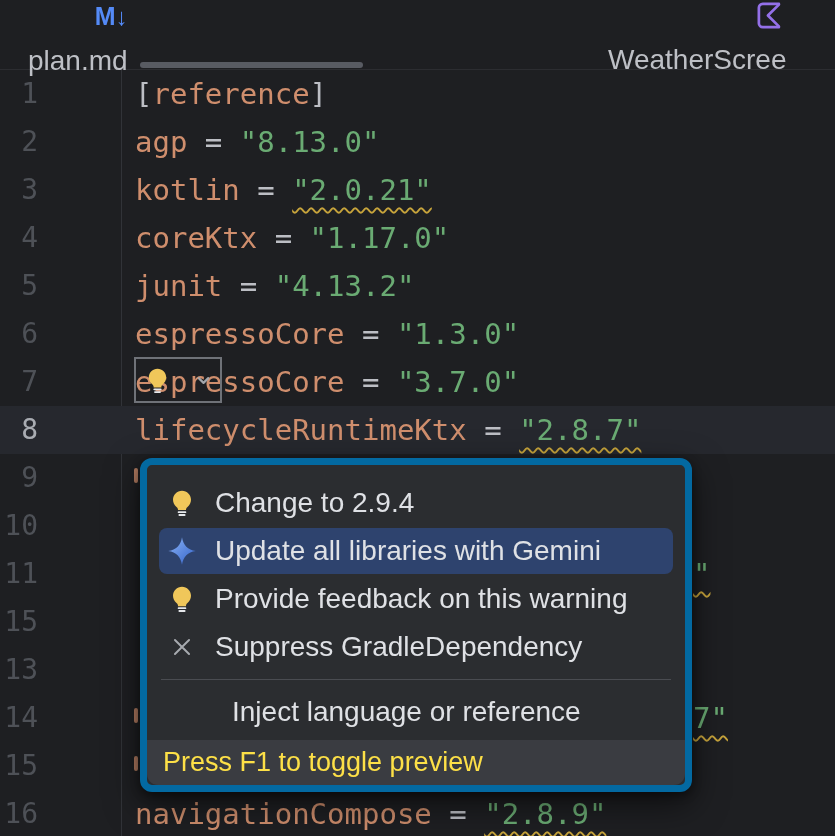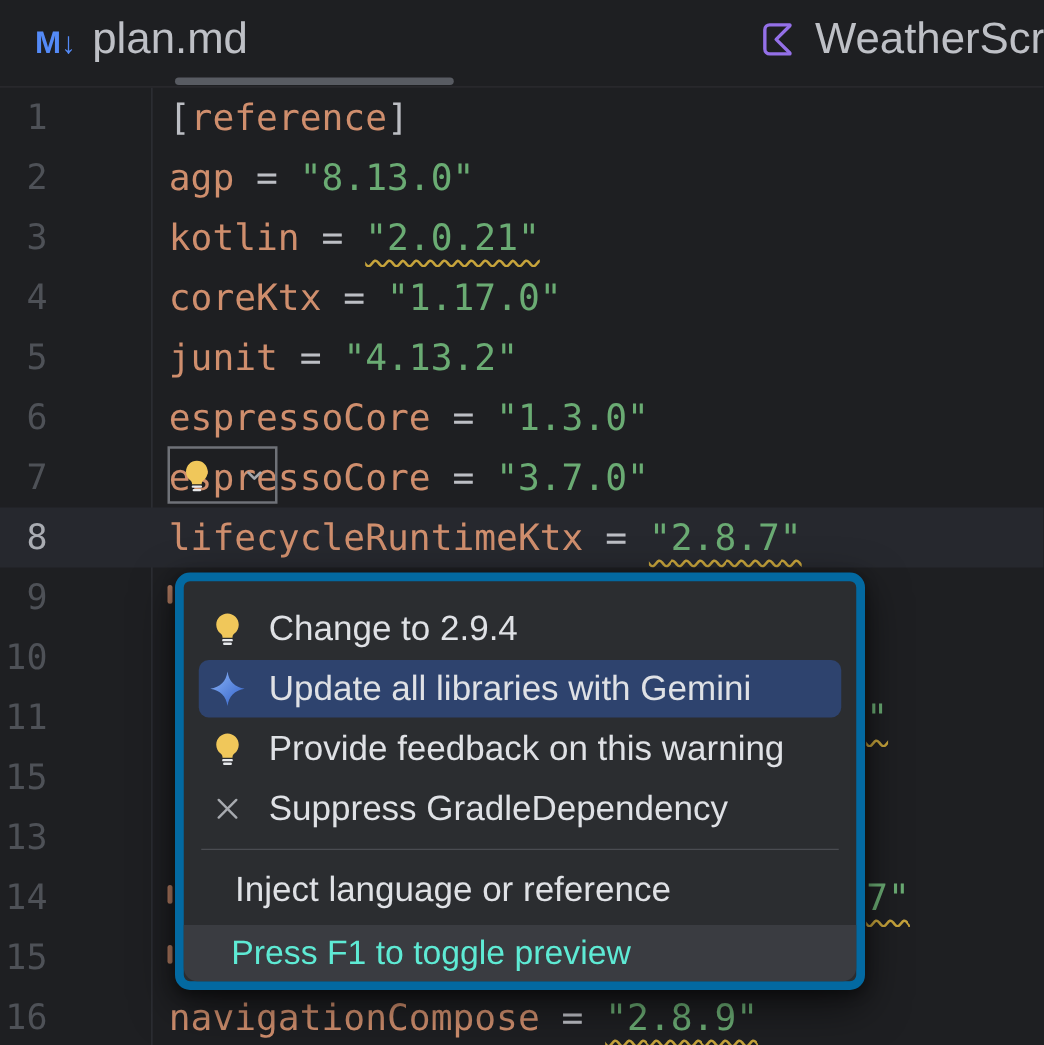--- a/index.html
+++ b/index.html
@@ -5,22 +5,22 @@
   * { box-sizing: border-box; }
   html,body { margin:0; padding:0; background:#1E1F22; }
   #root {
     position:relative; width:835px; height:836px; overflow:hidden;
     background:#1E1F22; font-family:"Liberation Sans", sans-serif;
   }
 
   
   .tabbar { position:absolute; left:0; top:0; width:835px; height:70px;
             border-bottom:1px solid #2C2D31; background:#1E1F22; z-index:2; }
-  .tab { position:absolute; top:0; height:62px; display:flex; align-items:center;
-         gap:13px; font-size:35px; color:#BEC0C6; cursor:default; white-space:nowrap; }
+  .tab { position:absolute; top:0; height:62px; display:flex; align-items:flex-end;
+         gap:13px; font-size:28px; color:#BEC0C6; cursor:default; white-space:nowrap;flex-direction:column; }
   .tab.active { color:#DFE1E5; }
   .md-icon { display:flex; align-items:baseline; color:#548AF7; }
   .md-icon .m::after { content:"M"; font-weight:800; font-size:25px; }
   .md-icon .arr::after { content:"\2193"; font-size:24px; font-weight:600; }
   .toml-icon { width:31px; height:31px; border:2.5px solid #5C8FF0; border-radius:8px;
                background:rgba(86,138,242,0.10); color:#7EB0FF; display:flex;
                align-items:center; justify-content:center; }
   .toml-icon::after { content:"T"; font-weight:700; font-size:20px; }
   .tab-close { display:flex; align-items:center; margin-left:6px; }
   .tab-thumb { position:absolute; left:140px; top:62px; width:223px; height:6px;
@@ -60,27 +60,27 @@
            box-shadow:0 12px 34px rgba(0,0,0,.55), 0 3px 10px rgba(0,0,0,.4);
            z-index:5; color:#DFE1E5; font-size:28px; }
   .popup-items { position:absolute; left:0; right:0; top:14px; }
   .pitem { position:relative; height:48px; display:flex; align-items:center;
            padding-left:20px; cursor:default; }
   .pitem > * { position:relative; }
   .pitem.selected::before { content:""; position:absolute; left:12px; right:12px;
            top:1px; bottom:1px; background:#2E436E; border-radius:8px; }
   .pitem .picon { width:30px; height:30px; margin-right:18px; display:flex;
            align-items:center; justify-content:center; flex:0 0 30px; }
-  .pitem.no-icon { padding-left:41px; }
+  .pitem.no-icon { padding-left:41px;margin-left:44px; }
   .psep { position:relative; height:17px; }
   .psep::after { content:""; position:absolute; left:14px; right:14px; top:8px;
            height:1px; background:#4A4C51; }
   .popup-footer { position:absolute; left:0; right:0; bottom:0; height:45px;
            background:#3A3C41; border-radius:0 0 11px 11px; display:flex;
-           align-items:center; padding-left:38px; color:#5eead4; font-size:27px; }
+           align-items:center; padding-left:16px; color:#fde047; font-size:27px; }
 </style>
 </head>
 <body>
 
 <div id="root">
 
   <div class="tabbar">
     <div class="tab" style="left:28px">
       <span class="md-icon">
           <span class="m"></span>

